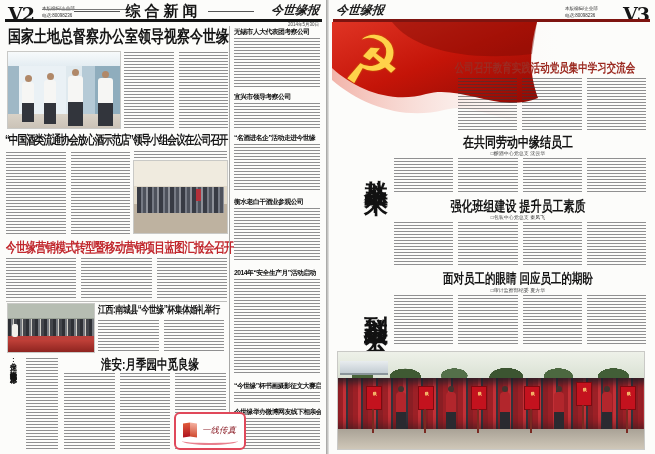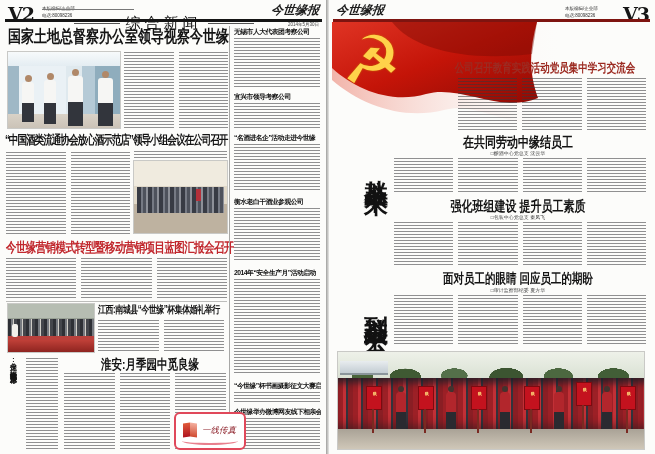--- a/index.html
+++ b/index.html
@@ -6,21 +6,21 @@
   .spread{position:relative;width:655px;height:454px;margin:0 auto;background:#c4c4c2;overflow:hidden;}
   .page{position:absolute;top:0;width:327px;height:454px;background:#fcfcfa;overflow:hidden;}
   .page.left{left:0;}
   .page.right{left:328px;}
   .gutter{position:absolute;top:0;left:326px;width:3px;height:454px;background:linear-gradient(90deg,#9f9f9d,#e8e8e6);}
 
   
   .pageno{position:absolute;top:3px;font-family:"DejaVu Serif",serif;font-weight:bold;font-size:19px;color:#161616;letter-spacing:-1px;}
   .edmeta{position:absolute;top:5px;font-size:4.5px;line-height:1.6;color:#333;}
   .edline{position:absolute;height:1px;background:#777;}
-  .sectitle{position:absolute;top:14px;font-weight:normal;font-size:15px;letter-spacing:4px;color:#141414;white-space:nowrap;display:flex;align-items:center;gap:6px;}
+  .sectitle{position:absolute;top:2px;font-weight:bold;font-size:15px;letter-spacing:4px;color:#141414;white-space:nowrap;display:flex;align-items:center;gap:6px;}
   .sectitle::before,.sectitle::after{content:"";display:block;width:46px;height:1px;background:#555;}
   .sectitle.red{color:#c1272d;}
   .sectitle.red::before,.sectitle.red::after{background:#c1272d;}
   .masthead{position:absolute;top:2px;}
   .mscript{font-family:"DejaVu Serif",serif;font-style:italic;font-weight:bold;font-size:12px;color:#1c1c1c;transform:skewX(-6deg);display:block;}
   .mdate{display:block;font-size:4.5px;color:#444;border-top:1px solid #888;margin-top:1px;padding-top:1px;}
   .thickrule{position:absolute;left:5px;right:5px;top:19px;height:2.5px;background:#151515;}
   .thickrule.red{background:#7e1410;}
 
   

